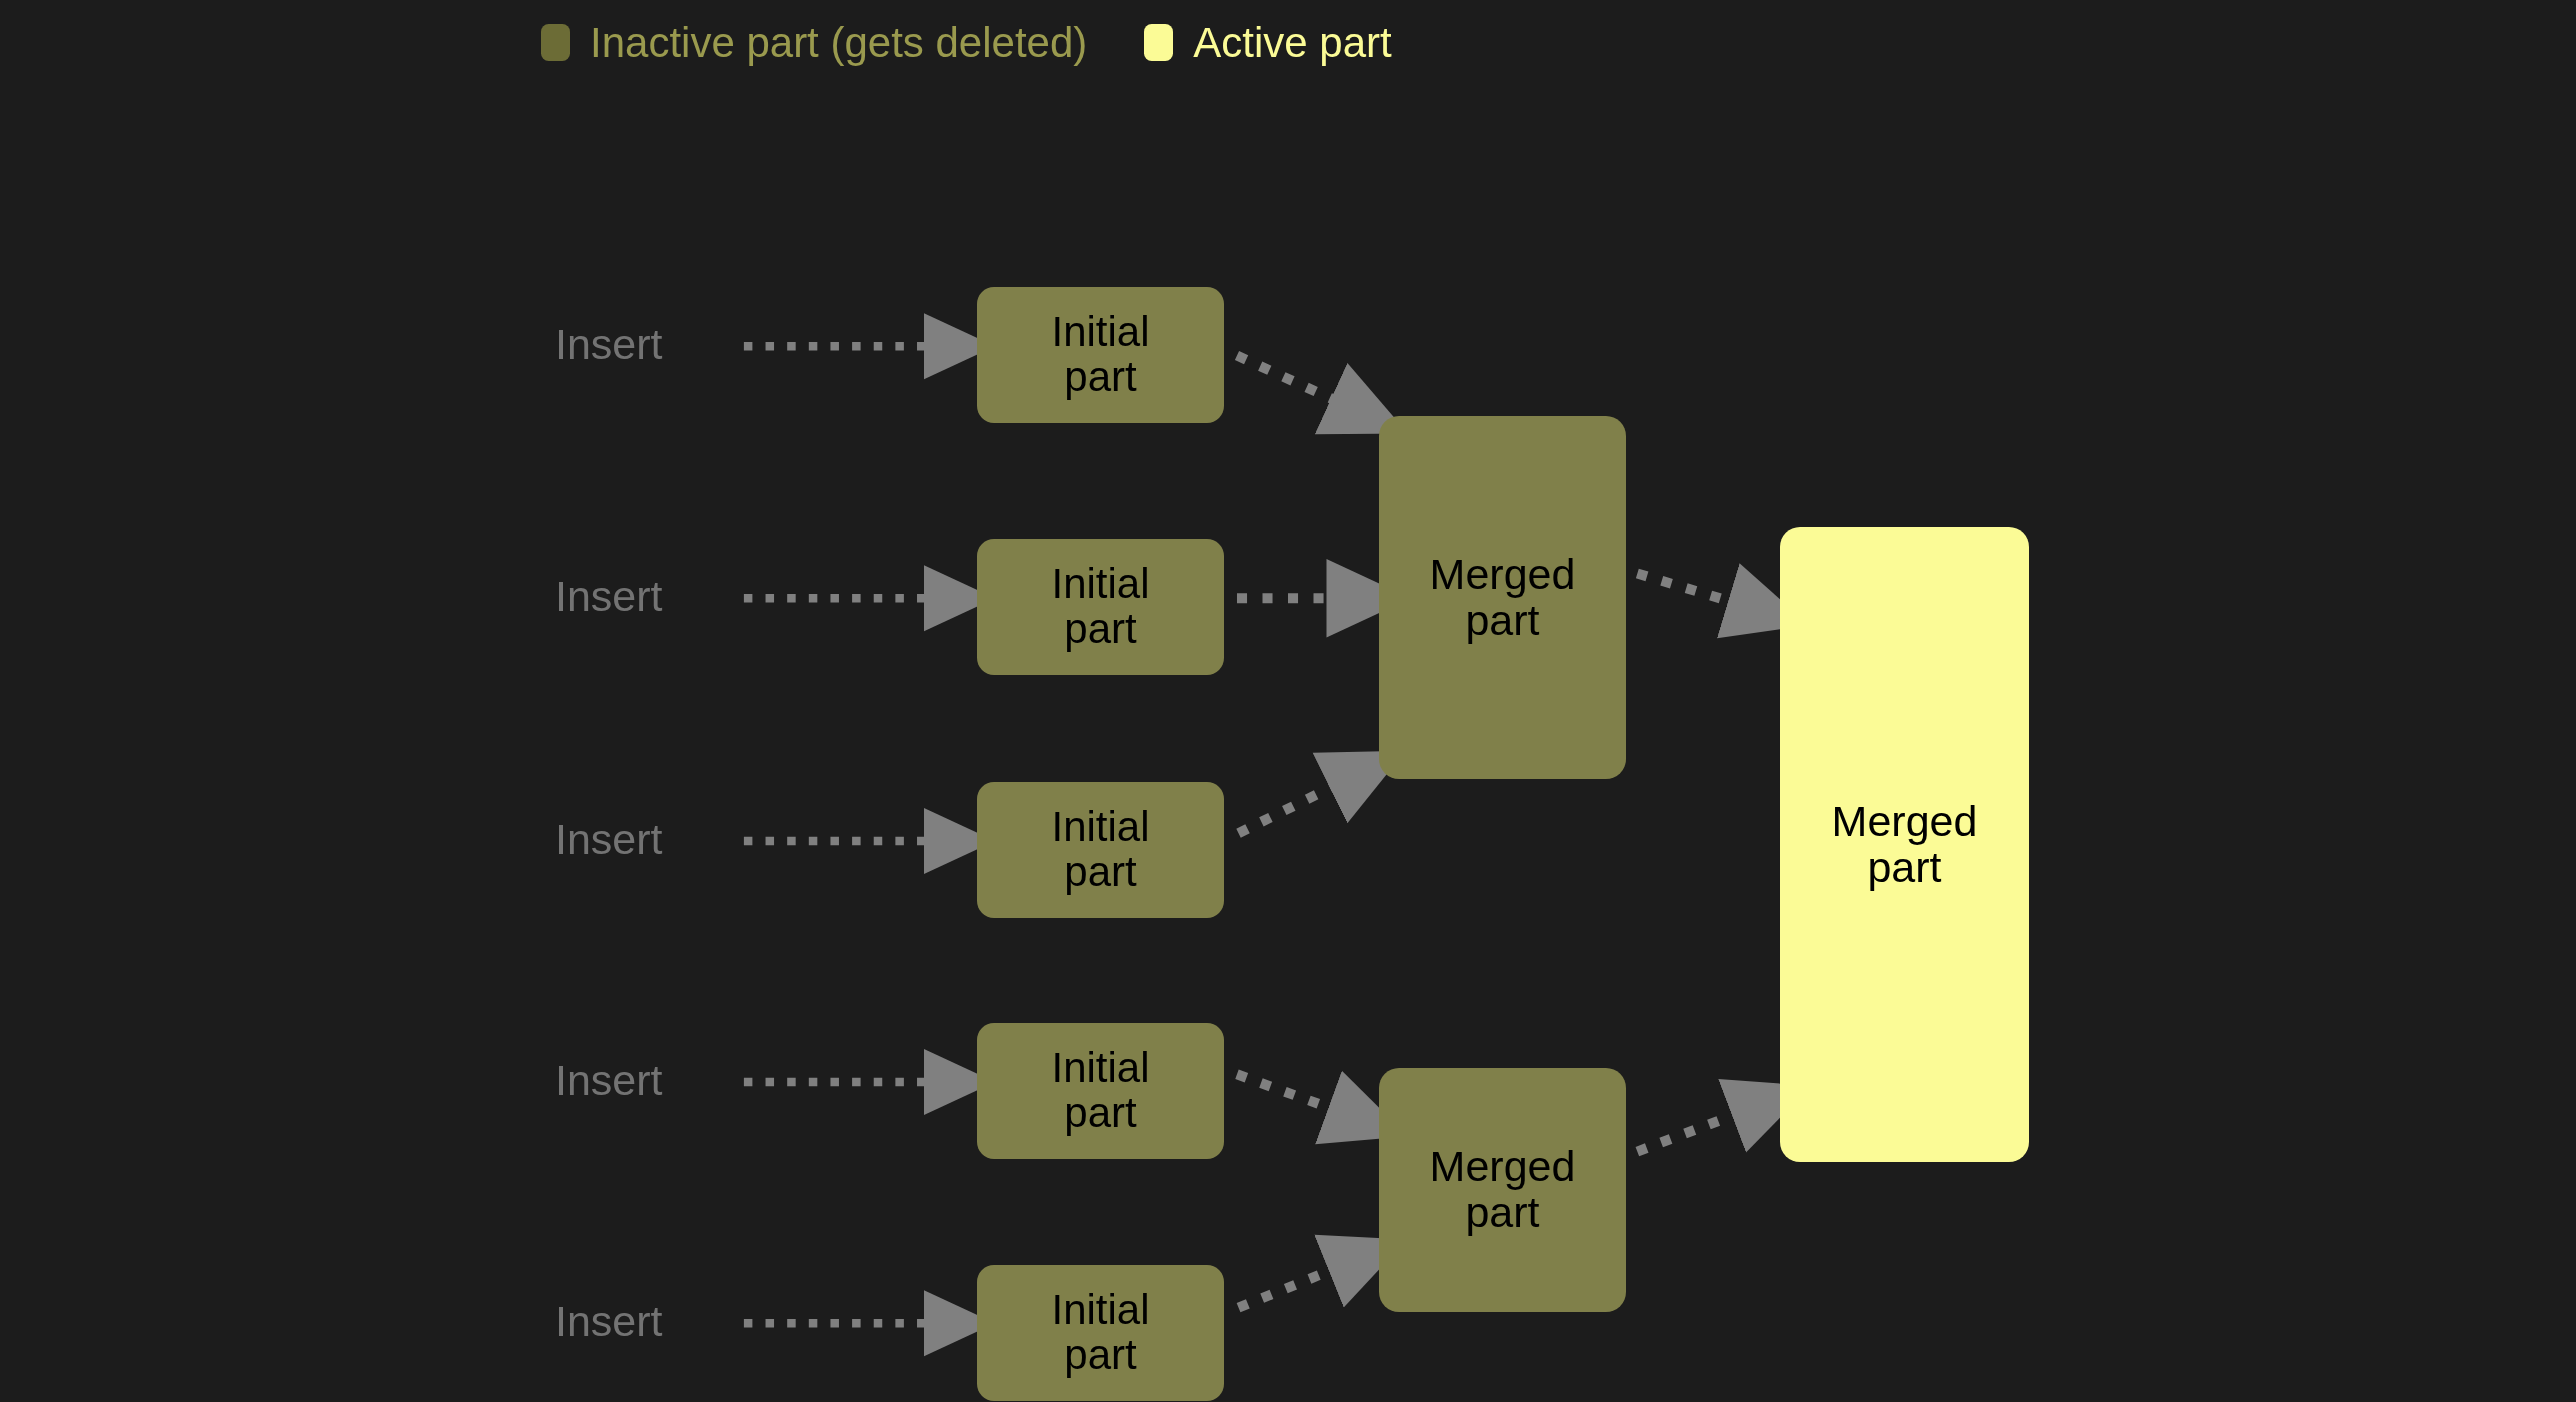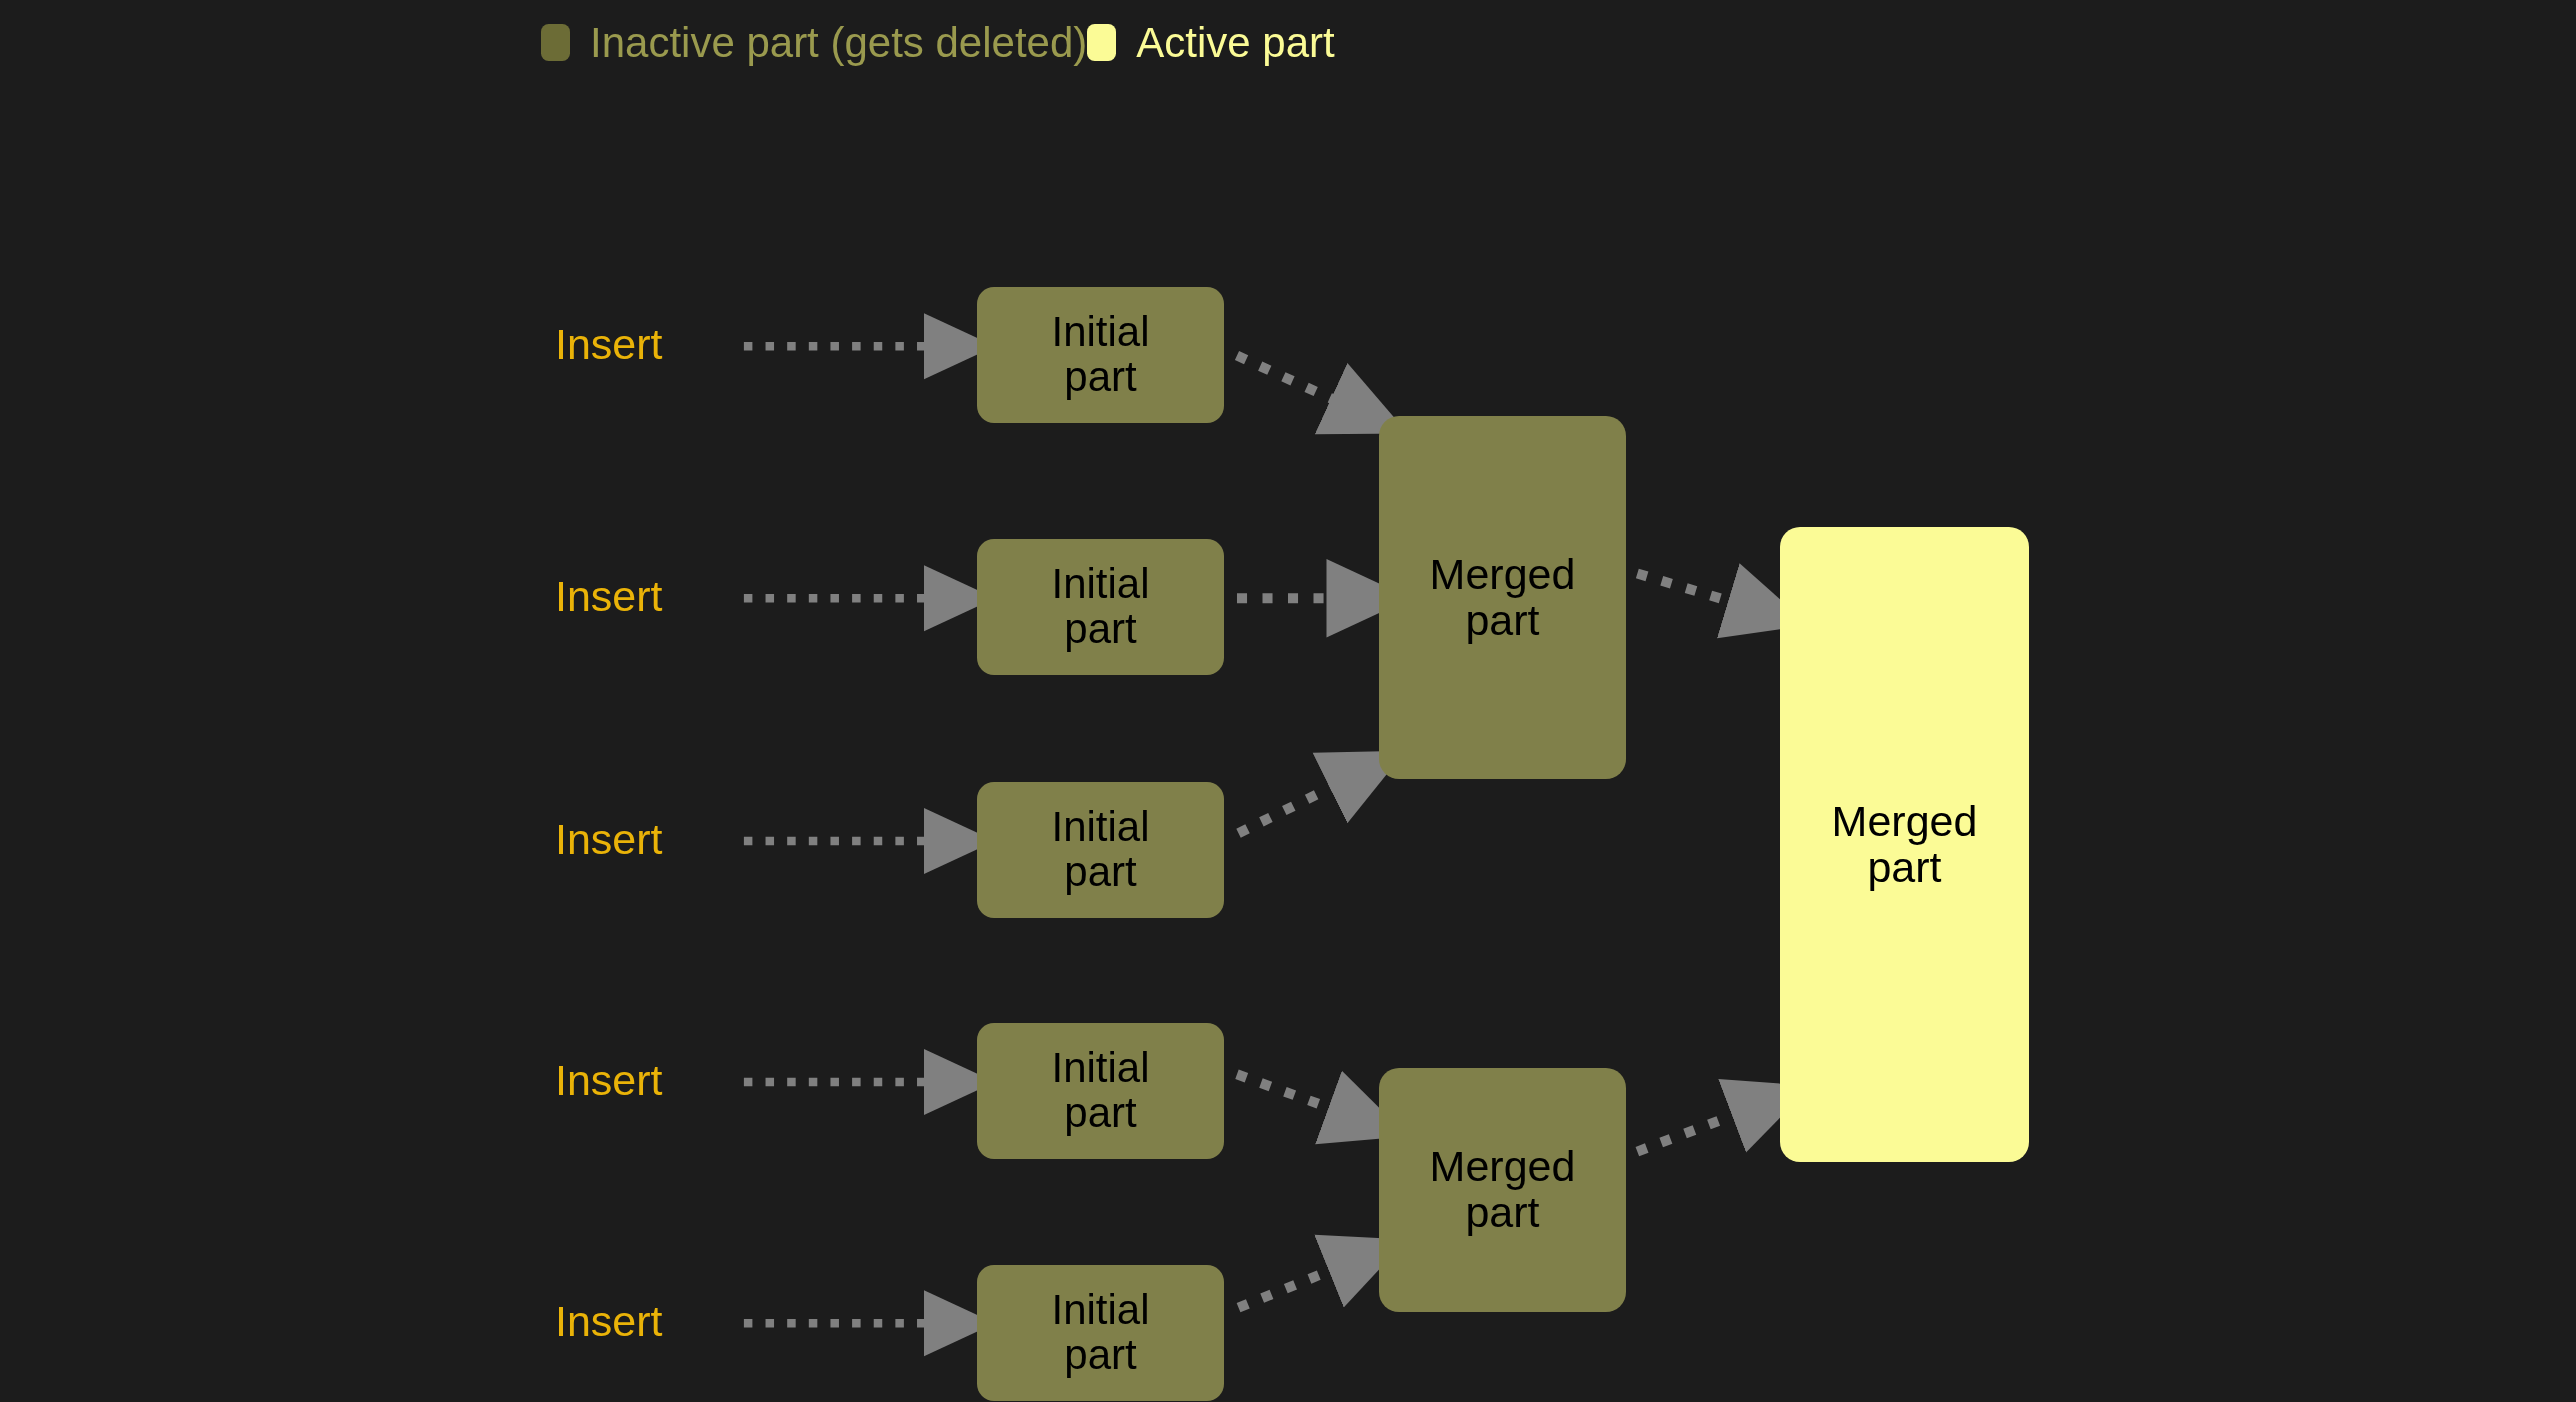--- a/index.html
+++ b/index.html
@@ -20,20 +20,21 @@
     background: #1c1c1c;
   }
 
   
   .legend {
     position: absolute;
     top: 21.6px;
     left: 541px;
     display: flex;
     align-items: center;
+    gap: 57px;
   }
   .legend-entry {
     display: flex;
     align-items: center;
     gap: 20px;
   }
   .legend-swatch {
     width: 29px;
     height: 37px;
     border-radius: 7.7px;
@@ -91,21 +92,21 @@
   .node.merged-active {
     width: 249px;
     height: 635px;
     font-size: 43px;
     border-radius: 20px;
   }
 
   
   .insert-label {
     position: absolute;
-    color: #eab308;
+    color: #737373;
     font-size: 43px;
     line-height: 1;
     white-space: nowrap;
   }
 </style>
 </head>
 <body>
 
 <div id="canvas">
 

